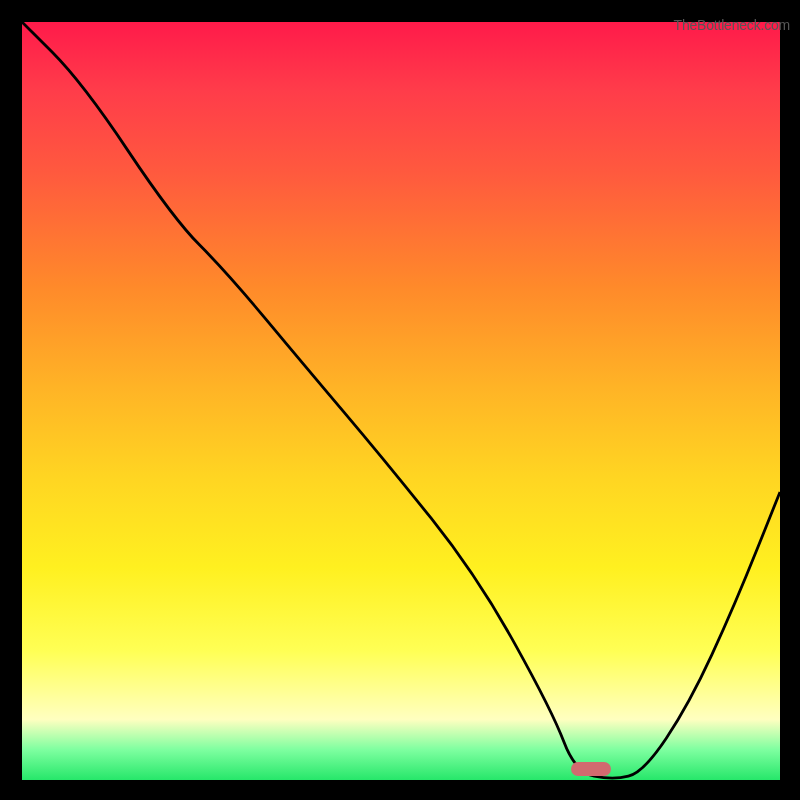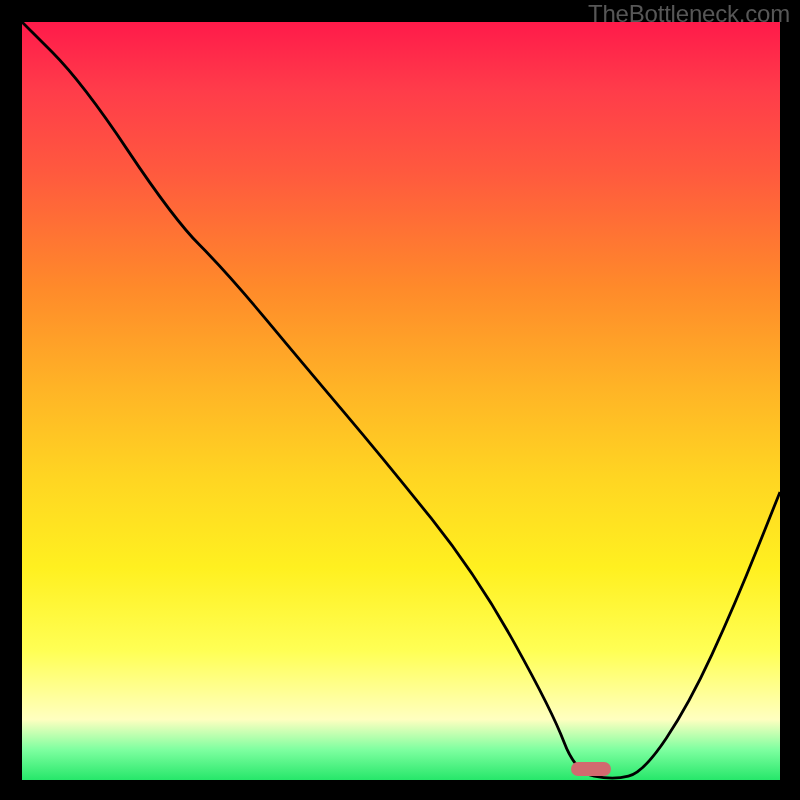--- a/index.html
+++ b/index.html
@@ -39,24 +39,24 @@
   }
   .marker {
     position: absolute;
     width: 40px;
     height: 14px;
     background: #d16a6f;
     border-radius: 7px;
   }
   .watermark {
     position: absolute;
-    top: 0px;
+    top: 17px;
     right: 10px;
     font-family: Arial, Helvetica, sans-serif;
-    font-size: 24px;
+    font-size: 14px;
     font-weight: 500;
     color: #575757;
     letter-spacing: -0.2px;
   }
 </style>
 </head>
 <body>
 
 <div class="plot-area">
   <svg class="curve" viewBox="0 0 758 758" preserveAspectRatio="none">

